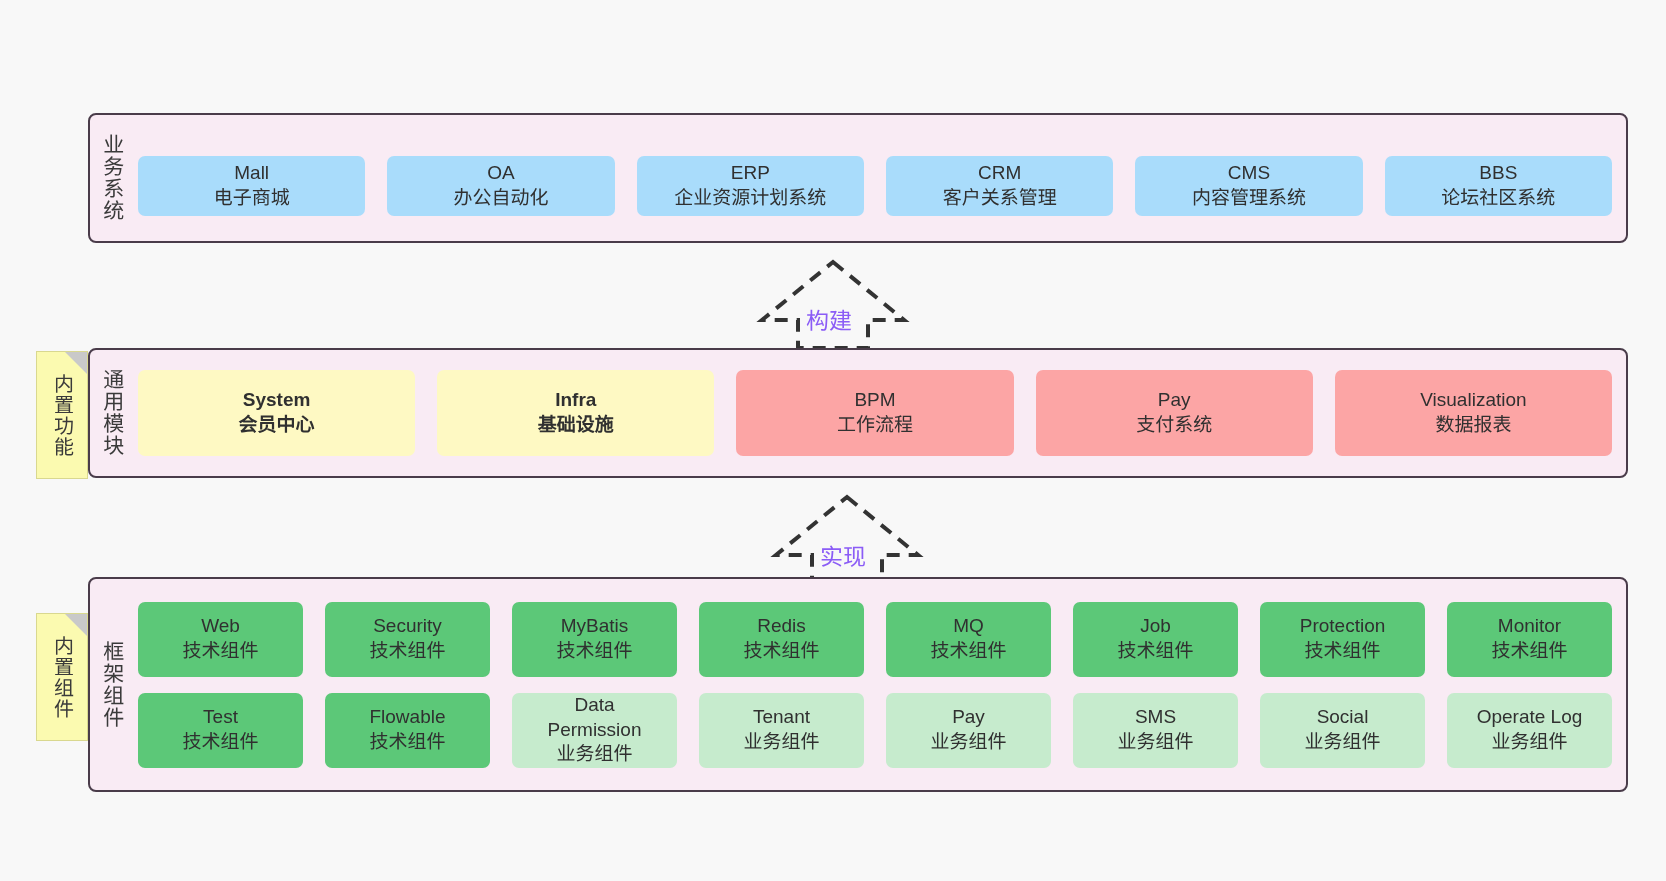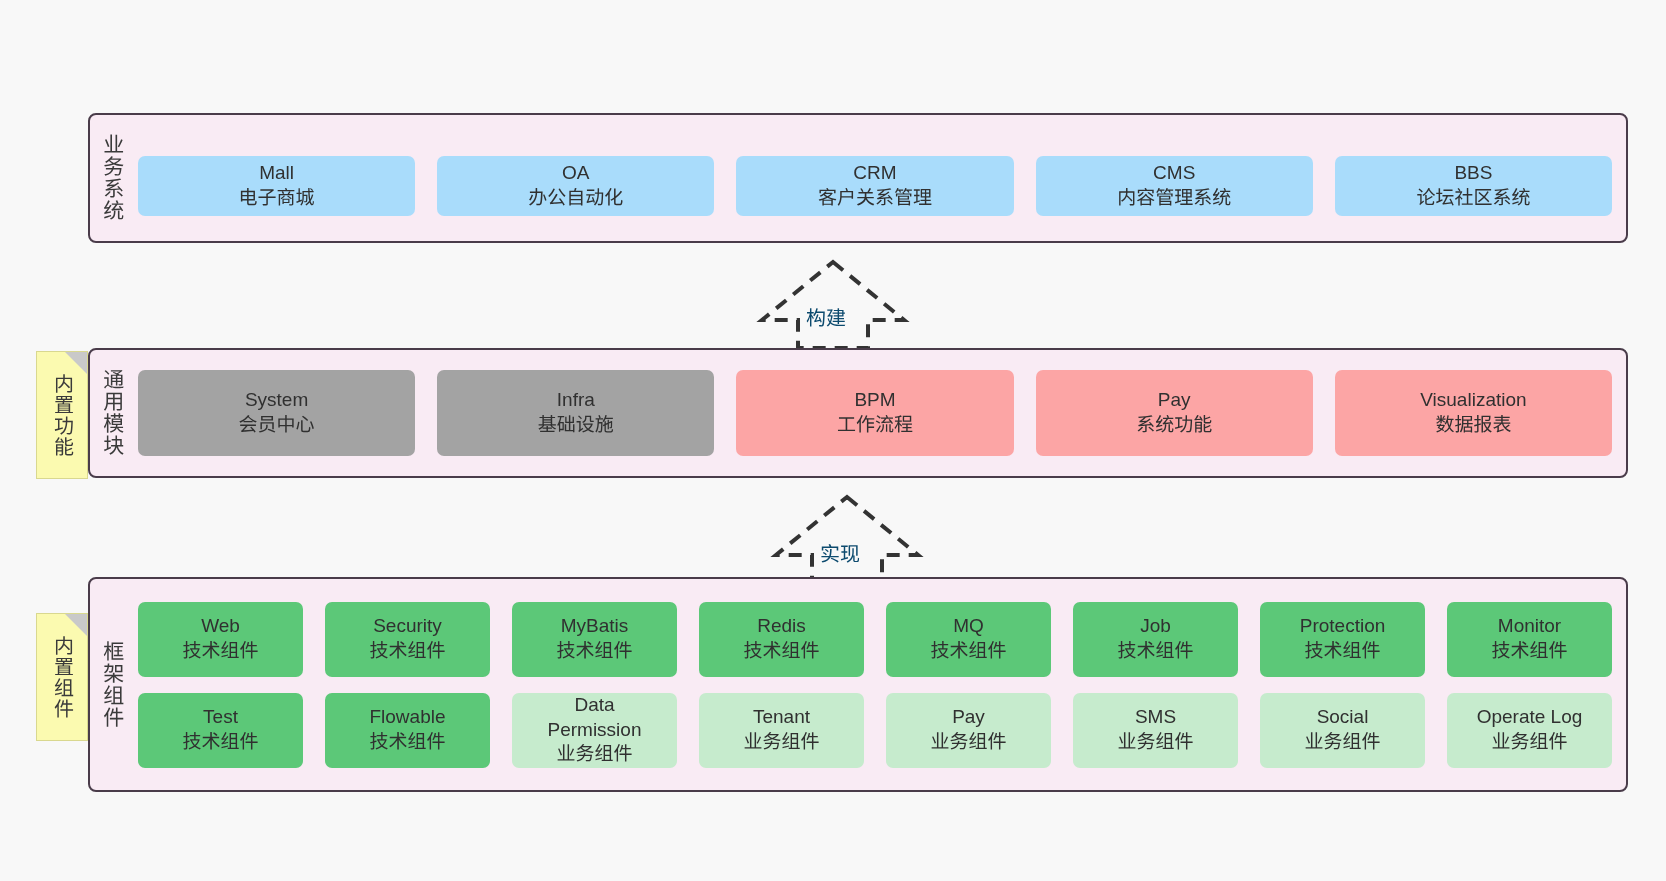--- a/index.html
+++ b/index.html
@@ -73,21 +73,21 @@
   .card .l3{display:block;}
 
   
   #layer-business{left:88px;top:113px;width:1540px;height:130px;}
   #layer-business .row{height:76px;}
   .card-blue{background:#a9dcfb;margin-top:16px;}
 
   
   #layer-common{left:88px;top:348px;width:1540px;height:130px;}
   #layer-common .row{height:86px;}
-  .card-red{background:#a3a3a3;}
+  .card-red{background:#fef9c3;font-weight:bold;}
   .card-pink{background:#fca5a5;}
 
   
   #layer-framework{left:88px;top:577px;width:1540px;height:215px;}
   #layer-framework .row{height:75px;}
   .card-green{background:#5cc878;}
   .card-lightgreen{background:#c6ebcd;}
 
   
   .note{
@@ -116,22 +116,22 @@
     border-top:22px solid #c9c9c9;
   }
   #note-common{left:36px;top:351px;width:52px;height:128px;}
   #note-framework{left:36px;top:613px;width:52px;height:128px;}
 
   
   .arrow-wrap{position:absolute;}
   #arrow-build{left:750:px;}
   .arrow-label{
     position:absolute;
-    font-size:20px;
-    color:#0c4a6e;
+    font-size:23px;
+    color:#8b5cf6;
     background:transparent;
     user-select:none;
     white-space:nowrap;
   }
 
   svg.arrow{display:block;overflow:visible;}
 </style>
 </head>
 <body>
 
@@ -141,20 +141,24 @@
     <div class="layer-title">业务系统</div>
     <div class="layer-body">
       <div class="row">
         <div class="card card-blue">
           <span class="l1">Mall</span>
           <span class="l2">电子商城</span>
         </div>
         <div class="card card-blue">
           <span class="l1">OA</span>
           <span class="l2">办公自动化</span>
+        </div>
+        <div class="card card-blue">
+          <span class="l1">ERP</span>
+          <span class="l2">企业资源计划系统</span>
         </div>
         <div class="card card-blue">
           <span class="l1">CRM</span>
           <span class="l2">客户关系管理</span>
         </div>
         <div class="card card-blue">
           <span class="l1">CMS</span>
           <span class="l2">内容管理系统</span>
         </div>
         <div class="card card-blue">
@@ -187,21 +191,21 @@
         <div class="card card-red">
           <span class="l1">Infra</span>
           <span class="l2">基础设施</span>
         </div>
         <div class="card card-pink">
           <span class="l1">BPM</span>
           <span class="l2">工作流程</span>
         </div>
         <div class="card card-pink">
           <span class="l1">Pay</span>
-          <span class="l2">系统功能</span>
+          <span class="l2">支付系统</span>
         </div>
         <div class="card card-pink">
           <span class="l1">Visualization</span>
           <span class="l2">数据报表</span>
         </div>
       </div>
     </div>
   </div>
 
   <div class="arrow-wrap" id="arrow-implement" style="left:772px;top:493px;width:150px;height:92px;">

